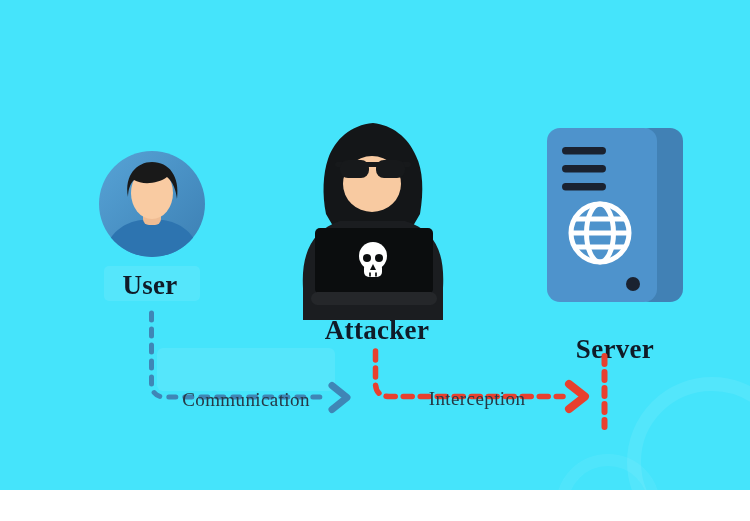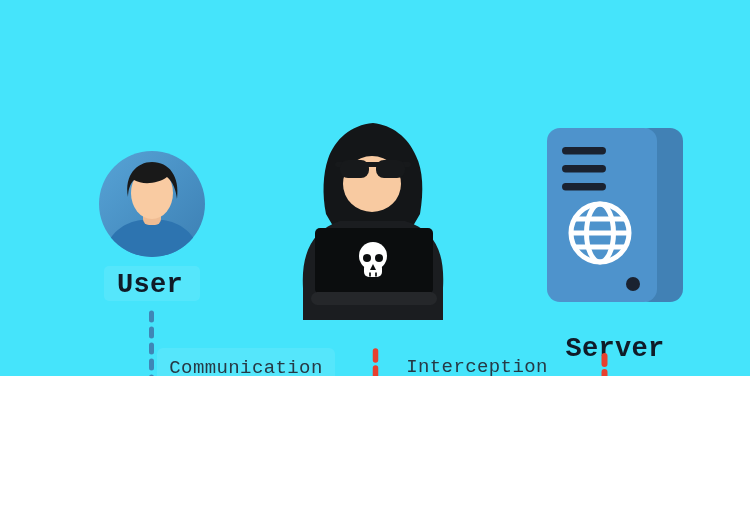--- a/index.html
+++ b/index.html
@@ -1,40 +1,41 @@
 <!DOCTYPE html>
 <html style="--background: #45E4FB; --heading-text: #101B28; --flow-label-text: #263945; --communication-arrow: #3F86B6; --interception-arrow: #E8402E; --server-body: #4E93CC; --server-side: #4181B5; --avatar-body: #4189BE; --hoodie-black: #17191B; --skin-tone: #F8CAA1;"><head>
 <meta charset="utf-8">
 <style>
   html,body{margin:0;padding:0;}
   .stage{
     position:relative;
-    width:750px;height:376px;
+    width:750px;height:490px;
     overflow:hidden;
     background:var(--background,#45E4FB);
-    font-family:Liberation Mono, monospace;
+    font-family:Liberation Serif, serif;
   }
   .abs{position:absolute;}
   .entity-label{
     position:absolute;
     transform:translateX(-50%);
     font-size:27px;
     font-weight:bold;
     letter-spacing:.3px;
     color:var(--heading-text,#101B28);
     white-space:nowrap;
   }
   .flow-label{
     position:absolute;
     transform:translateX(-50%);
     font-size:19px;
     font-weight:400;
     letter-spacing:.4px;
     color:var(--flow-label-text,#263945);
     white-space:nowrap;
+    margin-top:32px;
   }
   svg{display:block;}
   .overlay{position:absolute;inset:0;width:750px;height:521px;}
 </style>
 </head>
 <body>
 
 <div class="stage">
 
   <svg class="overlay" viewBox="0 0 750 521" aria-hidden="true">
@@ -93,20 +94,21 @@
         <circle cx="78" cy="136" r="14" fill="#ffffff"></circle>
         <rect x="69" y="143" width="18" height="14" rx="5" fill="#ffffff"></rect>
         <circle cx="72" cy="138" r="4" fill="#0B0D0E"></circle>
         <circle cx="84" cy="138" r="4" fill="#0B0D0E"></circle>
         <path d="M78,144 L75,150 L81,150 Z" fill="#0B0D0E"></path>
         <line x1="75" y1="152.5" x2="75" y2="156.5" stroke="#0B0D0E" stroke-width="1.7"></line>
         <line x1="81" y1="152.5" x2="81" y2="156.5" stroke="#0B0D0E" stroke-width="1.7"></line>
       </g>
     </svg>
   </div>
+  <div class="entity-label" style="left:377px;top:315px;">Attacker</div>
 
   <div class="abs" style="left:545px;top:126px;width:140px;height:180px;">
     <svg width="140" height="180" viewBox="0 0 140 180">
       <rect x="92" y="2" width="46" height="174" rx="13" fill="#4181B5"></rect>
       <rect x="2" y="2" width="110" height="174" rx="13" style="fill:var(--server-body,#4E93CC)"></rect>
 
       <g fill="#1A2230">
         <rect x="17" y="21" width="44" height="7.5" rx="3.7"></rect>
         <rect x="17" y="39" width="44" height="7.5" rx="3.7"></rect>
         <rect x="17" y="57" width="44" height="7.5" rx="3.7"></rect>

